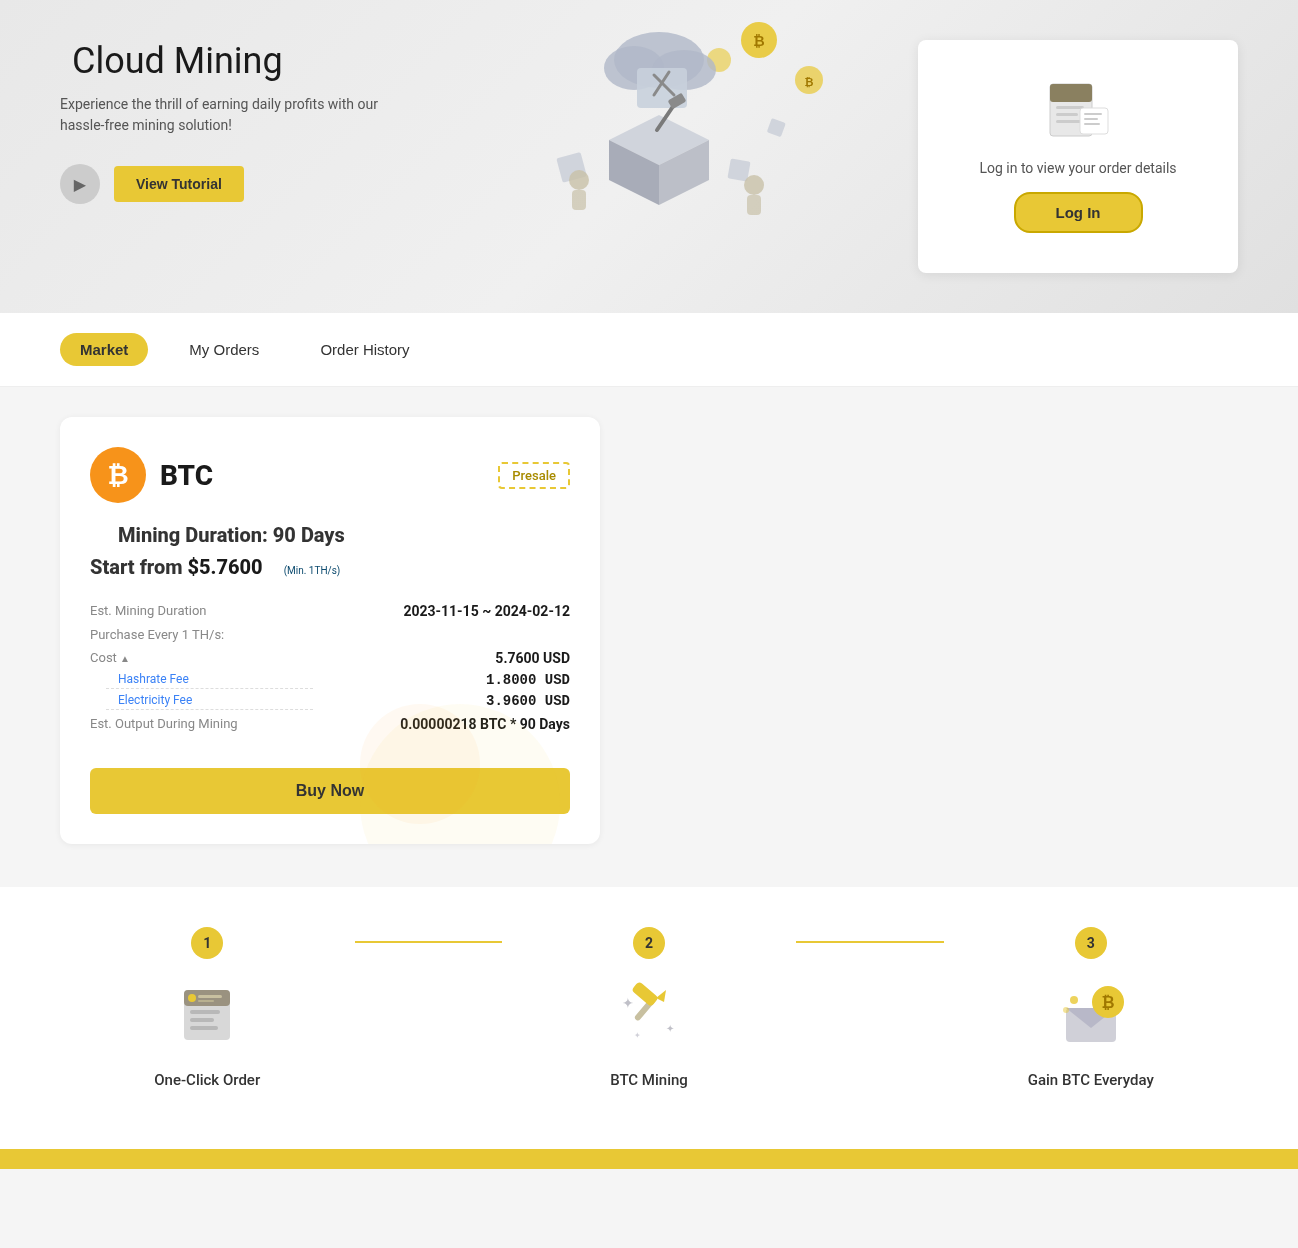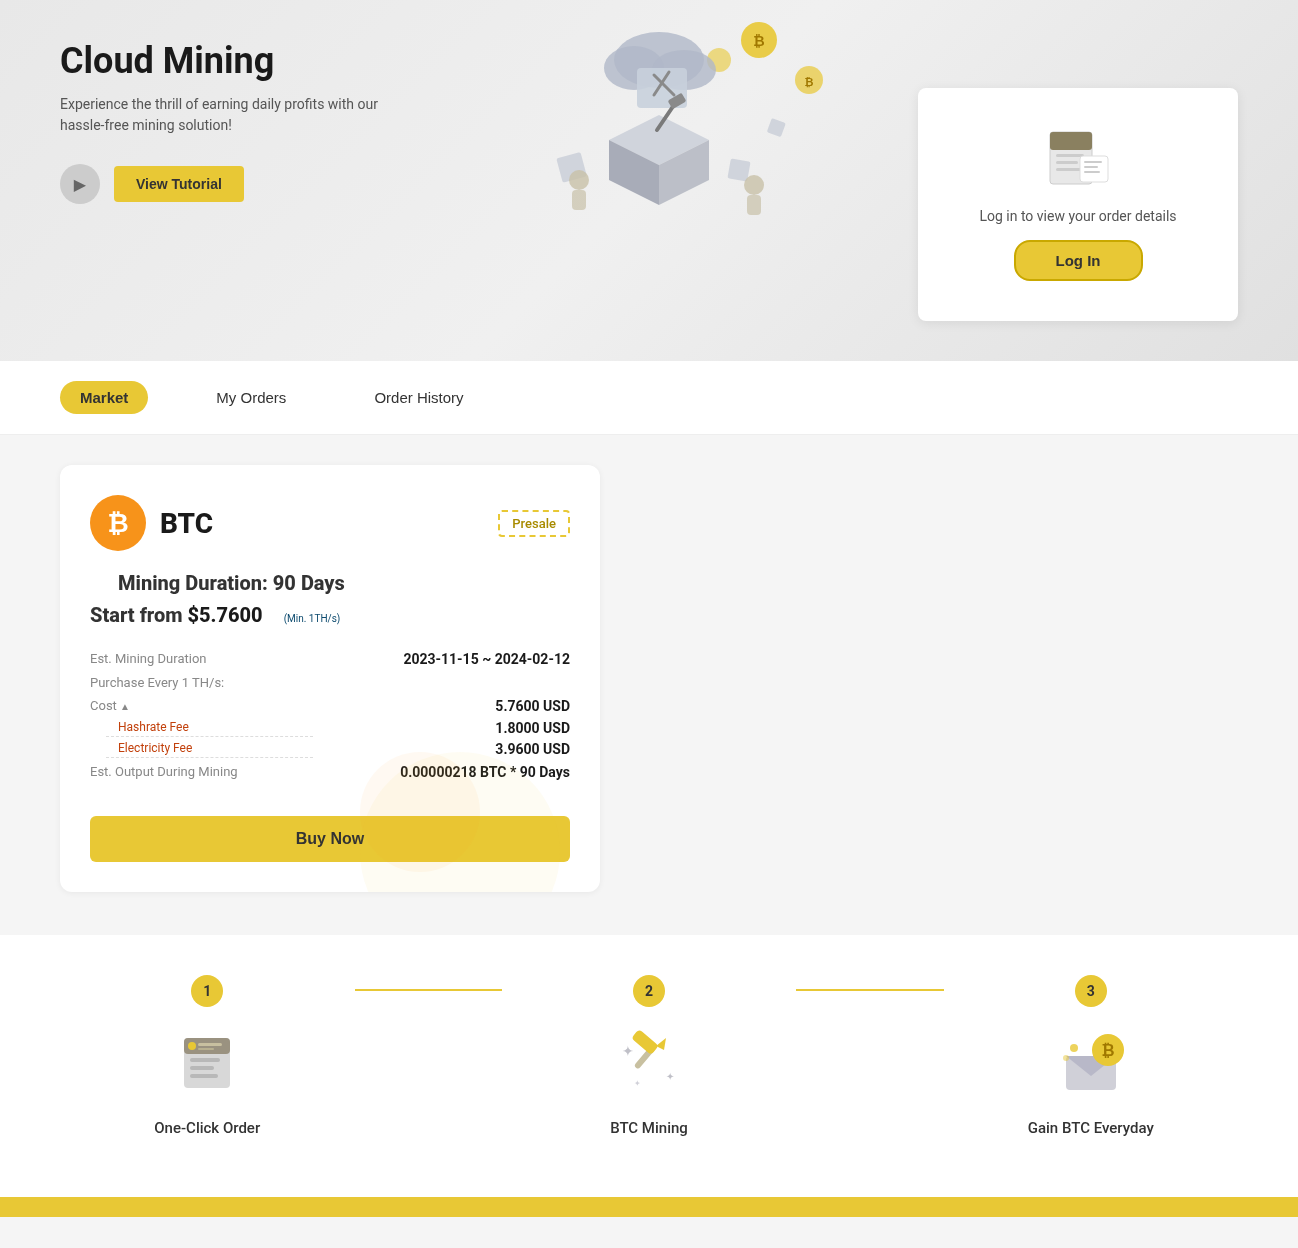--- a/index.html
+++ b/index.html
@@ -10,54 +10,54 @@
       background: linear-gradient(135deg, #e8e8e8 0%, #f0f0f0 50%, #e0e0e0 100%);
       position: relative;
       padding: 40px 60px;
       overflow: hidden;
       min-height: 260px;
       display: flex;
       align-items: flex-start;
       justify-content: space-between;
     }
     .hero-left { max-width: 340px; z-index: 2; }
-    .hero-title { font-size: 36px; font-weight: 700; color: #1a1a1a; margin-bottom: 12px; }
+    .hero-title { font-size: 36px; font-weight: 400; color: #1a1a1a; margin-bottom: 12px; margin-left: 12px; }
     .hero-subtitle { font-size: 14px; color: #555; line-height: 1.5; margin-bottom: 28px; }
     .hero-actions { display: flex; align-items: center; gap: 14px; }
     .play-btn {
       width: 40px; height: 40px; border-radius: 50%; background: #ccc;
       display: flex; align-items: center; justify-content: center;
       cursor: pointer; border: none; font-size: 16px; color: #666;
     }
     .tutorial-btn {
       background: #e8c835; color: #333; border: none; padding: 10px 22px;
       font-size: 14px; font-weight: 700; border-radius: 4px; cursor: pointer;
     }
     .hero-illustration {
       position: absolute; left: 50%; top: 0; transform: translateX(-50%);
       width: 380px; height: 260px; z-index: 1;
     }
     
     .hero-right { z-index: 2; }
     .login-card {
       background: white; border-radius: 8px; padding: 40px 50px;
       display: flex; flex-direction: column; align-items: center; gap: 16px;
-      box-shadow: 0 2px 12px rgba(0,0,0,0.08); min-width: 320px; margin-top: 48px;
+      box-shadow: 0 2px 12px rgba(0,0,0,0.08); min-width: 320px;
     }
     .login-card-text { font-size: 14px; color: #555; }
     .login-btn {
       background: #e8c835; color: #333; border: 2px solid #c9a800;
       padding: 10px 40px; font-size: 15px; font-weight: 600;
       border-radius: 16px; cursor: pointer;
     }
 
     
     .tabs-section {
       background: white; padding: 20px 60px; border-bottom: 1px solid #eee;
-      display: flex; gap: 48px; align-items: center;
+      display: flex; gap: 21px; align-items: center;
     }
     .tab {
       padding: 8px 20px; font-size: 15px; font-weight: 500; cursor: pointer;
       border-radius: 20px; border: none; background: transparent; color: #333;
     }
     .tab.active { background: #e8c835; color: #333; font-weight: 700; }
 
     
     .main-content { padding: 30px 60px; background: #f5f5f5; min-height: 500px; }
 
@@ -81,22 +81,22 @@
     }
     .mining-duration { font-size: 20px; font-weight: 800; margin-bottom: 8px; margin-left: 28px; }
     .start-from { font-size: 20px; font-weight: 800; margin-bottom: 20px; }
     .start-from span.price { color: #1a1a1a; }
     .start-from span.min { font-size: 10px; font-weight: 400; color: #0c4a6e; margin-left: 16px; }
 
     .details-table { width: 100%; border-collapse: collapse; margin-bottom: 16px; }
     .details-table td { padding: 5px 0; font-size: 13px; color: #555; vertical-align: top; }
     .details-table td.val { text-align: right; font-weight: 700; color: #1a1a1a; font-size: 14px; }
     .details-table td.label-cell { color: #888; }
-    .details-table .sub-label { display: block; font-size: 12px; color: #c2410c; padding-left: 12px; border-bottom: 1px dashed #ddd; padding-bottom: 2px; }
-    .details-table .sub-val { font-size: 13px; font-weight: 600; color: #555; }
+    .details-table .sub-label { display: block; font-size: 12px; color: #3b82f6; padding-left: 12px; border-bottom: 1px dashed #ddd; padding-bottom: 2px; }
+    .details-table .sub-val { font-size: 13px; font-weight: 600; color: #555; font-family: Liberation Mono, monospace; }
 
     .buy-btn {
       width: 100%; background: #e8c835; color: #333; border: none;
       padding: 14px; font-size: 16px; font-weight: 700; border-radius: 6px;
       cursor: pointer; margin-top: 16px;
     }
 
     
     .card-bg-circle {
       position: absolute; border-radius: 50%; background: rgba(232, 200, 53, 0.06);

